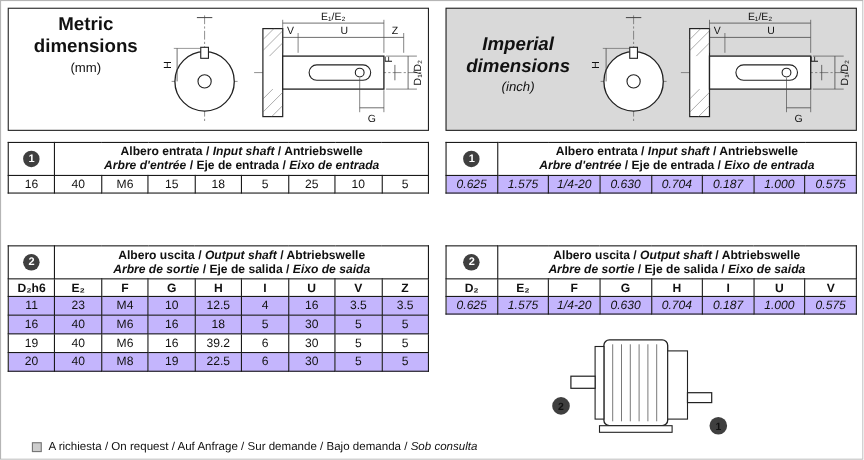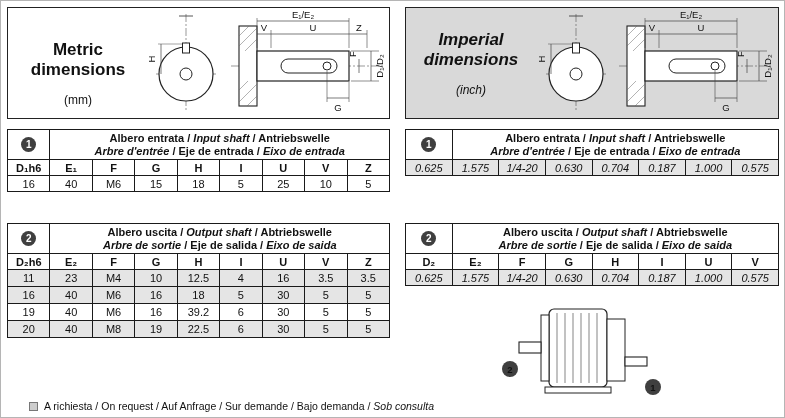--- a/index.html
+++ b/index.html
@@ -5,44 +5,44 @@
   * { margin:0; padding:0; box-sizing:border-box; }
   html,body { width:785px; height:418px; overflow:hidden; }
   body { background:#fff; font-family:"Liberation Sans", sans-serif; color:#111; position:relative; }
   .page { position:absolute; inset:0; background:#fff; border:1px solid #b5b5b5; }
 
   .panel-box { position:absolute; border:1px solid #222; background:#fff; }
   #metric-box  { left:6px; top:6px; width:383px; height:112px; }
   #imperial-box{ left:404px; top:6px; width:374px; height:112px; background:#d9d9d9; }
 
   .panel-title { position:absolute; text-align:center; }
-  #metric-box .panel-title  { left:2px; top:32px; width:136px;text-align:center; }
+  #metric-box .panel-title  { left:2px; top:4px; width:136px;text-align:center; }
   #imperial-box .panel-title{ left:0px; top:22px; width:130px; }
   .panel-title .t1 { font-size:17px; font-weight:bold; line-height:1.15; }
-  .panel-title .unit { font-size:12px; margin-top:14px; }
+  .panel-title .unit { font-size:12px; margin-top:3px; }
   #imperial-box .panel-title .t1, #imperial-box .panel-title .unit { font-style:italic; }
 
   svg.front-view, svg.side-view { position:absolute; top:2px; }
   #metric-box  svg.front-view { left:140px; }
   #metric-box  svg.side-view  { left:213px; }
   #imperial-box svg.front-view{ left:132px; }
   #imperial-box svg.side-view { left:203px; }
   svg text { font-family:"Liberation Sans", sans-serif; font-size:9.5px; fill:#111; }
 
   table.dim { border-collapse:collapse; table-layout:fixed; position:absolute; background:#fff; }
   #metric-input-table  { left:6px;   top:128px; width:383px; }
   #metric-output-table { left:6px;   top:222px; width:383px; }
   #imperial-input-table  { left:404px; top:128px; width:374px; }
   #imperial-output-table { left:404px; top:222px; width:374px; }
 
   table.dim td, table.dim th { border:1px solid #1a1a1a; font-size:11px; text-align:center; vertical-align:middle; padding:0; height:16px; background:#fff; }
   table.dim th { font-weight:bold; }
   table.dim .title-cell { height:30px; font-weight:bold; font-size:11px; line-height:13px; }
   table.dim .badge-cell { height:30px; }
-  table.dim tr.shaded td { background:#e5e5e5; }
+  table.dim tr.shaded td { background:#c4b5fd; }
   table.imperial-table tbody td { font-style:italic; }
   #metric-output-table tbody td { height:17px; }
 
   .badge { width:15px; height:15px; border-radius:50%; background:#3f3f3f; color:#fff; font-size:10px; font-weight:bold; display:inline-flex; align-items:center; justify-content:center; line-height:1; }
 
   #gearbox-figure { position:absolute; left:498px; top:300px; }
 
   .footer { position:absolute; left:28px; top:399px; font-size:10.5px; display:flex; align-items:center; gap:6px; }
   .legend-square { width:9px; height:9px; background:#cdcdcd; border:1px solid #777; display:inline-block; }
 </style>
@@ -165,31 +165,20 @@
     <thead>
       <tr>
         <td class="badge-cell">
           <span class="badge">1</span>
         </td>
         <td class="title-cell" colspan="8">
           <div><span>Albero entrata</span><span> / </span><span style="font-style: italic;">Input shaft</span><span> / </span><span>Antriebswelle</span></div>
           <div><span style="font-style: italic;">Arbre d'entrée</span><span> / </span><span>Eje de entrada</span><span> / </span><span style="font-style: italic;">Eixo de entrada</span></div>
         </td>
       </tr>
-      <tr>
-          <th>D₁h6</th>
-          <th>E₁</th>
-          <th>F</th>
-          <th>G</th>
-          <th>H</th>
-          <th>I</th>
-          <th>U</th>
-          <th>V</th>
-          <th>Z</th>
-        </tr>
     </thead>
     <tbody>
         <tr>
           <td>16</td>
           <td>40</td>
           <td>M6</td>
           <td>15</td>
           <td>18</td>
           <td>5</td>
           <td>25</td>

